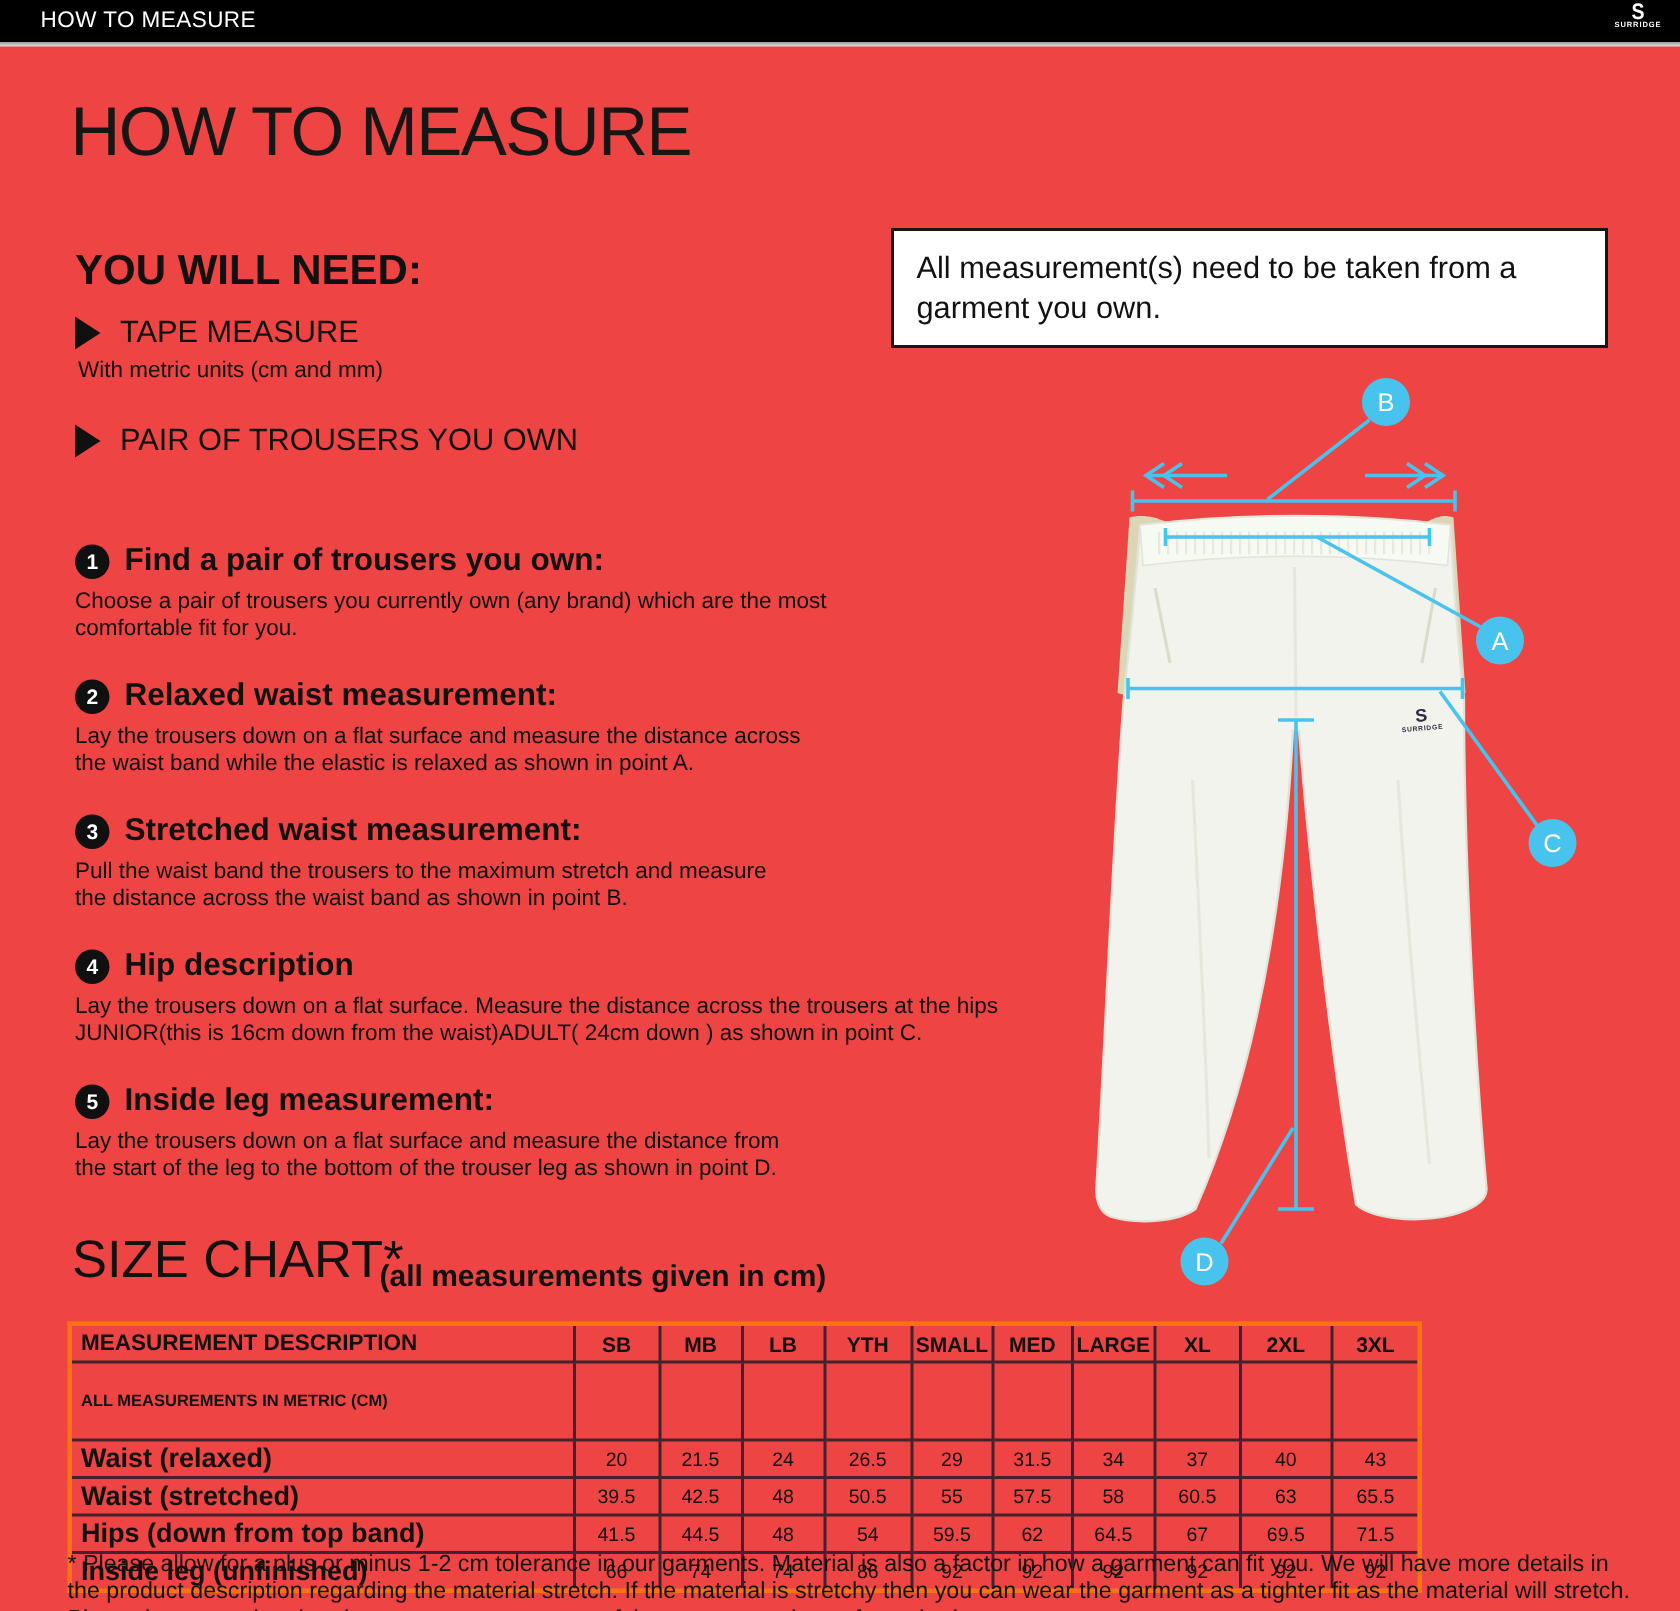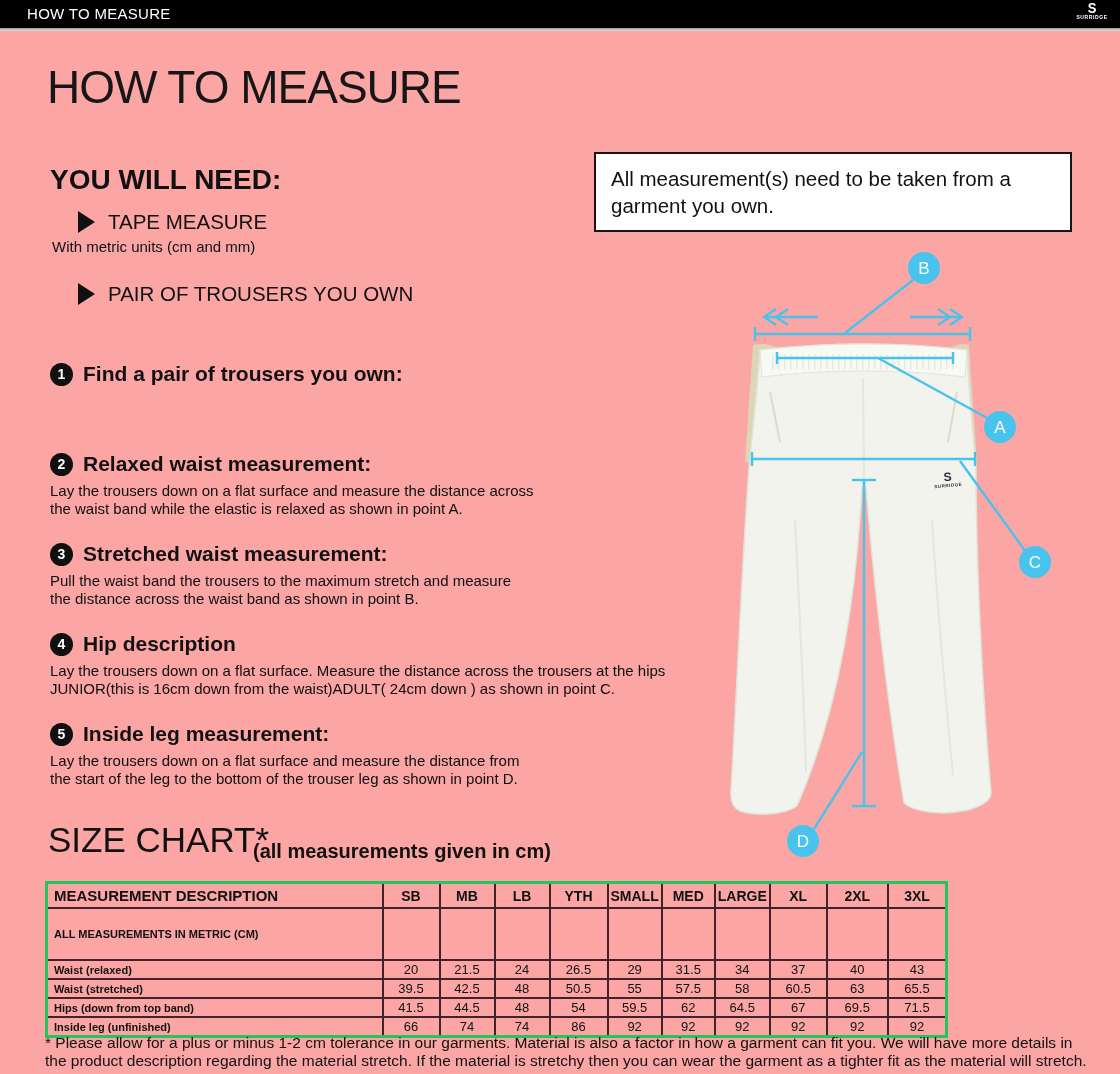--- a/index.html
+++ b/index.html
@@ -1,37 +1,37 @@
 <!DOCTYPE html>
 <html><head>
 <meta charset="utf-8">
 <style>
   html,body { margin:0; padding:0; background:#fff; }
   .canvas {
-    position:relative; width:1120px; height:1074px; background:#fca5a5;
+    position:relative; width:1120px; height:1074px; background:#ef4444;
     font-family:"Liberation Sans", sans-serif; color:#111; overflow:hidden;
   }
 
   
   .topbar { position:absolute; left:0; top:0; width:1120px; height:28px; background:#000; }
   .topbar-sep { position:absolute; left:0; top:28px; width:1120px; height:3px;
     background:linear-gradient(#9a9a9a,#e2e2e2); }
   .topbar-title { position:absolute; left:27px; top:5px; color:#fff; font-size:15px; letter-spacing:.3px; }
   .brand { position:absolute; right:7px; top:1px; width:42px; text-align:center; color:#fff; line-height:1; }
   .brand-mark { display:block; font-size:13px; font-weight:bold; transform:scaleY(1.15); margin-bottom:1px; }
   .brand-name { display:block; font-size:5px; font-weight:bold; letter-spacing:.6px; }
 
   
   .page-heading { position:absolute; left:47px; top:60px; margin:0; font-size:46px;
     font-weight:400; letter-spacing:-1px; color:#161616; }
   .ywn-heading { position:absolute; left:50px; top:164px; margin:0; font-size:28px; font-weight:700; }
 
   
   .need-item { position:absolute; left:50px; }
-  .need-row { display:flex; align-items:center; gap:13px;margin-left:28px; }
+  .need-row { display:flex; align-items:center; gap:13px; }
   .tri { width:0; height:0; border-top:11px solid transparent; border-bottom:11px solid transparent;
     border-left:17px solid #101010; }
   .need-label { font-size:20.5px; }
   .need-detail { font-size:15px; margin-top:4px; margin-left:2px; }
 
   
   .step { position:absolute; left:50px; }
   .step-head { display:flex; align-items:center; gap:10px; }
   .step-badge { width:23px; height:23px; border-radius:50%; background:#101010; color:#fff;
     font-size:14px; font-weight:bold; display:flex; align-items:center; justify-content:center; flex:0 0 23px; }
@@ -41,26 +41,26 @@
   
   .note-box { position:absolute; left:594px; top:152px; width:444px; border:2px solid #161616;
     padding:11px 15px; font-size:20.5px; line-height:1.32; background:#fff; }
 
   
   .diagram { position:absolute; left:710px; top:240px; }
 
   
   .size-heading { position:absolute; left:48px; top:820px; margin:0; font-size:35px; font-weight:400; }
   .size-subtitle { position:absolute; left:253px; top:840px; font-size:20px;font-weight:bold; }
-  .size-table { position:absolute; left:45px; top:881px; border-collapse:collapse; border:3px solid #22c55e; }
+  .size-table { position:absolute; left:45px; top:881px; border-collapse:collapse; border:3px solid #f97316; }
   .size-table th, .size-table td { border:2px solid #42222b; }
   .size-table th.desc { text-align:left; padding:3px 6px; font-size:15px; }
   .size-table th.size-col { font-size:14px; padding:3px 2px; }
   .metric-row td { height:14px; font-size:11px; font-weight:bold; padding:18px 6px; text-align:left; }
-  .data-row th { font-size:11px; text-align:left; padding:1px 6px; font-weight:bold; height:15px; }
+  .data-row th { font-size:18px; text-align:left; padding:1px 6px; font-weight:bold; height:15px; }
   .data-row td { font-size:13px; text-align:center; padding:1px 0; }
 
   
   .footer-note { position:absolute; left:45px; top:1018px; width:1048px; font-size:15.5px; line-height:1.2; }
 </style>
 </head>
 <body>
 
 <div class="canvas">
 
@@ -92,20 +92,21 @@
     </div>
   </div>
 
   <div class="note-box">All measurement(s) need to be taken from a garment you own.</div>
 
   <div class="step" style="top:362px;">
     <div class="step-head">
       <span class="step-badge">1</span>
       <span class="step-title">Find a pair of trousers you own:</span>
     </div>
+    <div class="step-body" style="width:505px;">Choose a pair of trousers you currently own (any brand) which are the most comfortable fit for you.</div>
   </div>
 
   <div class="step" style="top:452px;">
     <div class="step-head">
       <span class="step-badge">2</span>
       <span class="step-title">Relaxed waist measurement:</span>
     </div>
     <div class="step-body" style="width:485px;">Lay the trousers down on a flat surface and measure the distance across the waist band while the elastic is relaxed as shown in point A.</div>
   </div>
 

